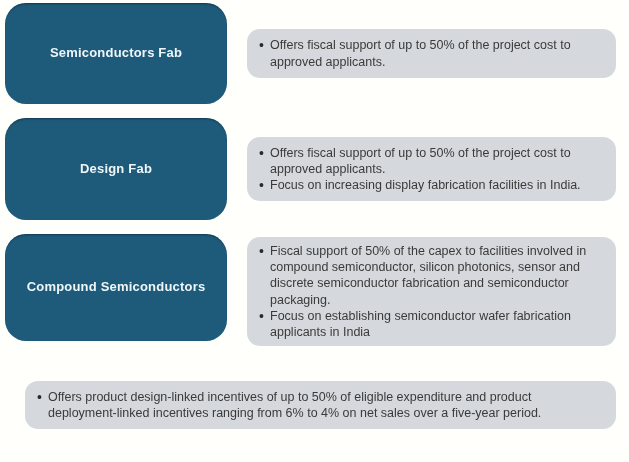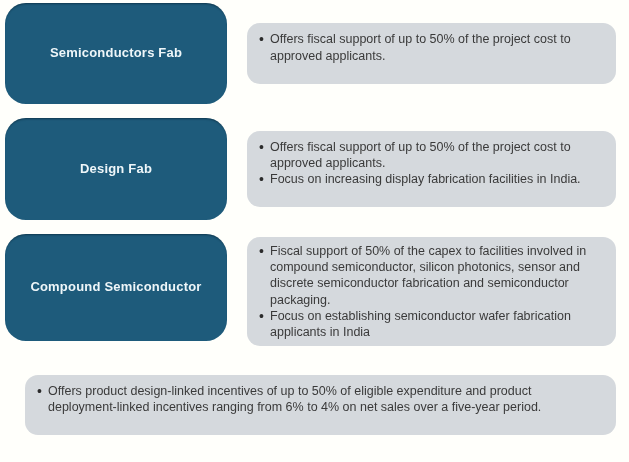--- a/index.html
+++ b/index.html
@@ -53,21 +53,21 @@
     flex: 1 1 auto;
     display: flex;
     align-items: center;
     margin-left: 20px;
   }
   .details-box {
     background: #d5d9dd;
     border-radius: 13px;
     width: 100%;
     box-sizing: border-box;
-    padding: 8px 14px 20px 10px;
+    padding: 8px 14px 8px 10px;
   }
   .scheme-row:nth-child(3) .details-box { padding-top: 6px; padding-bottom: 6px; margin-top: 8px; }
   ul.bullet-list {
     margin: 0;
     padding: 0;
     list-style: none;
   }
   ul.bullet-list li {
     position: relative;
     padding-left: 13px;
@@ -112,21 +112,21 @@
           <ul class="bullet-list">
             <li>Offers fiscal support of up to 50% of the project cost to approved applicants.</li>
             <li>Focus on increasing display fabrication facilities in India.</li>
           </ul>
         </div>
       </div>
     </div>
 
     <div class="scheme-row">
       <div class="label-box">
-        <span class="label">Compound Semiconductor</span>
+        <span class="label">Compound Semiconductors</span>
       </div>
       <div class="details-wrap">
         <div class="details-box">
           <ul class="bullet-list">
             <li>Fiscal support of 50% of the capex to facilities involved in compound semiconductor, silicon photonics, sensor and discrete semiconductor fabrication and semiconductor packaging.</li>
             <li>Focus on establishing semiconductor wafer fabrication applicants in India</li>
           </ul>
         </div>
       </div>
     </div>

